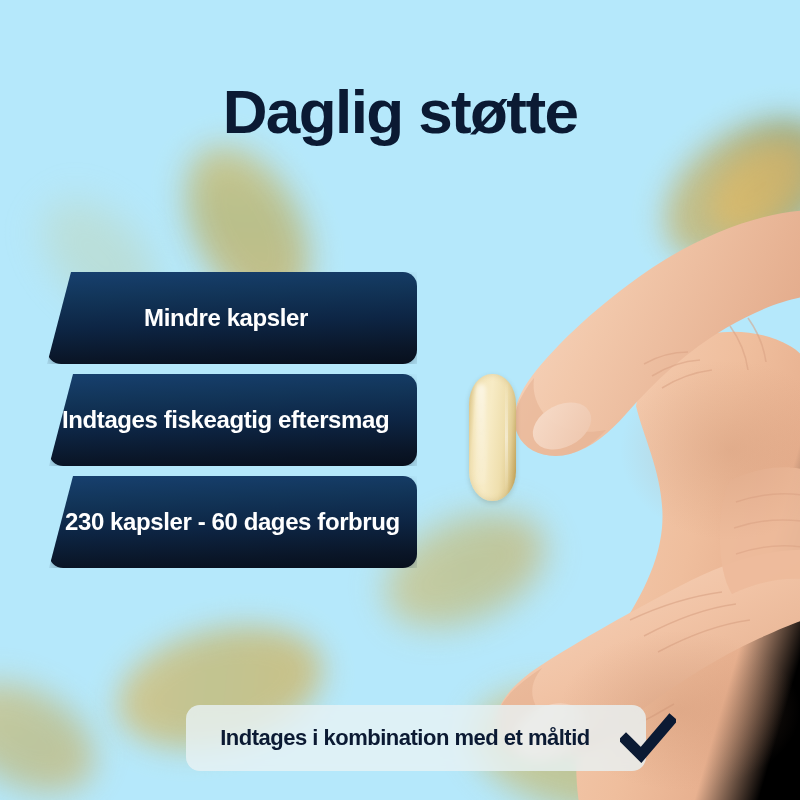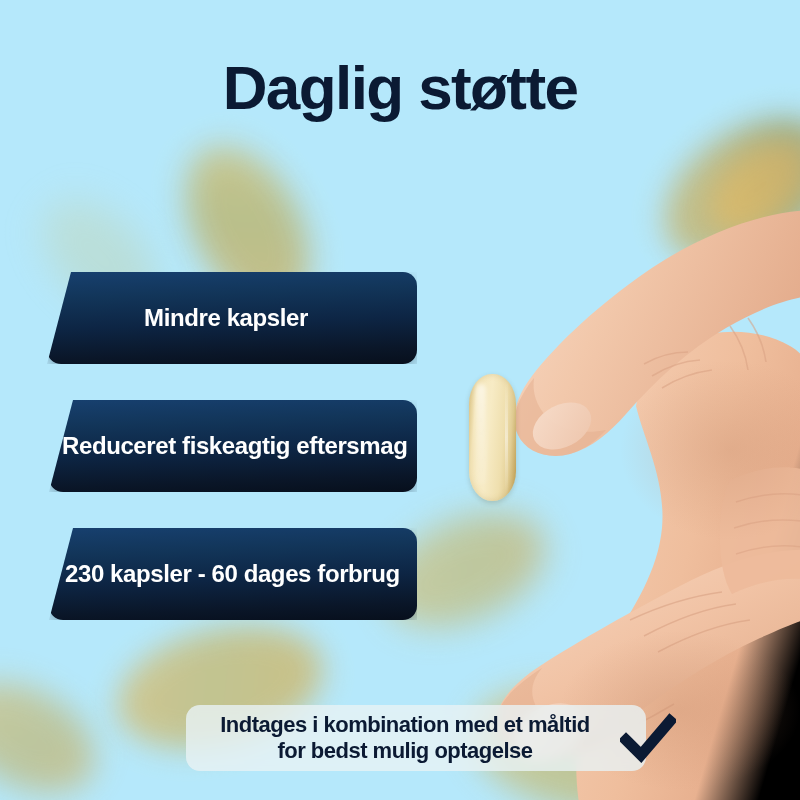--- a/index.html
+++ b/index.html
@@ -85,21 +85,21 @@
     transform: rotate(45deg);
     background: linear-gradient(110deg,#c9d3a4 0%, #bdc795 100%);
     filter: blur(18px);
     opacity: .35;
   }
 
   
   .headline {
     position: absolute;
     left: 0; right: 0;
-    top: 16px;
+    top: 40px;
     text-align: center;
     color: #0b1a33;
     font-size: 62px;
     font-weight: 700;
     line-height: 0.98;
     letter-spacing: -1.6px;
     z-index: 40;
   }
   .headline .ln { display: block; }
 
@@ -157,21 +157,21 @@
   
   .badges {
     position: absolute;
     left: 0; top: 272px;
     width: 430px;
     z-index: 30;
   }
   .badge {
     position: relative;
     height: 92px;
-    margin-bottom: 36px;
+    margin-bottom: 10px;
     display: flex;
     align-items: center;
     color: #ffffff;
     font-size: 24px;
     font-weight: 700;
     letter-spacing: -0.4px;
     background: linear-gradient(178deg,
         #17406f 0%,
         #123559 26%,
         #0d2544 55%,
@@ -325,31 +325,30 @@
 
   <h1 class="headline">
     <span class="ln">Daglig støtte</span>
   </h1>
 
   <div class="badges">
     <div class="badge b1">
       <span class="label">Mindre kapsler</span>
     </div>
     <div class="badge b2">
-      <span class="label">Reduceret fiskeagtig eftersmag</span>
+      <span class="label">Indtages fiskeagtig eftersmag</span>
     </div>
     <div class="badge b3">
       <span class="label">230 kapsler - 60 dages forbrug</span>
     </div>
   </div>
 
   <div id="note">
     <div class="note-text">
       <span class="ln">Indtages i kombination med et måltid</span>
-      <span class="ln">for bedst mulig optagelse</span>
     </div>
   </div>
 
   <svg id="check" viewBox="0 0 56 56">
     <path d="M6 28 L21 43 L50 9" fill="none" stroke="#0b1a33" stroke-width="11" stroke-linecap="square" stroke-linejoin="miter"></path>
   </svg>
 
 </div>
 
 </body></html>

